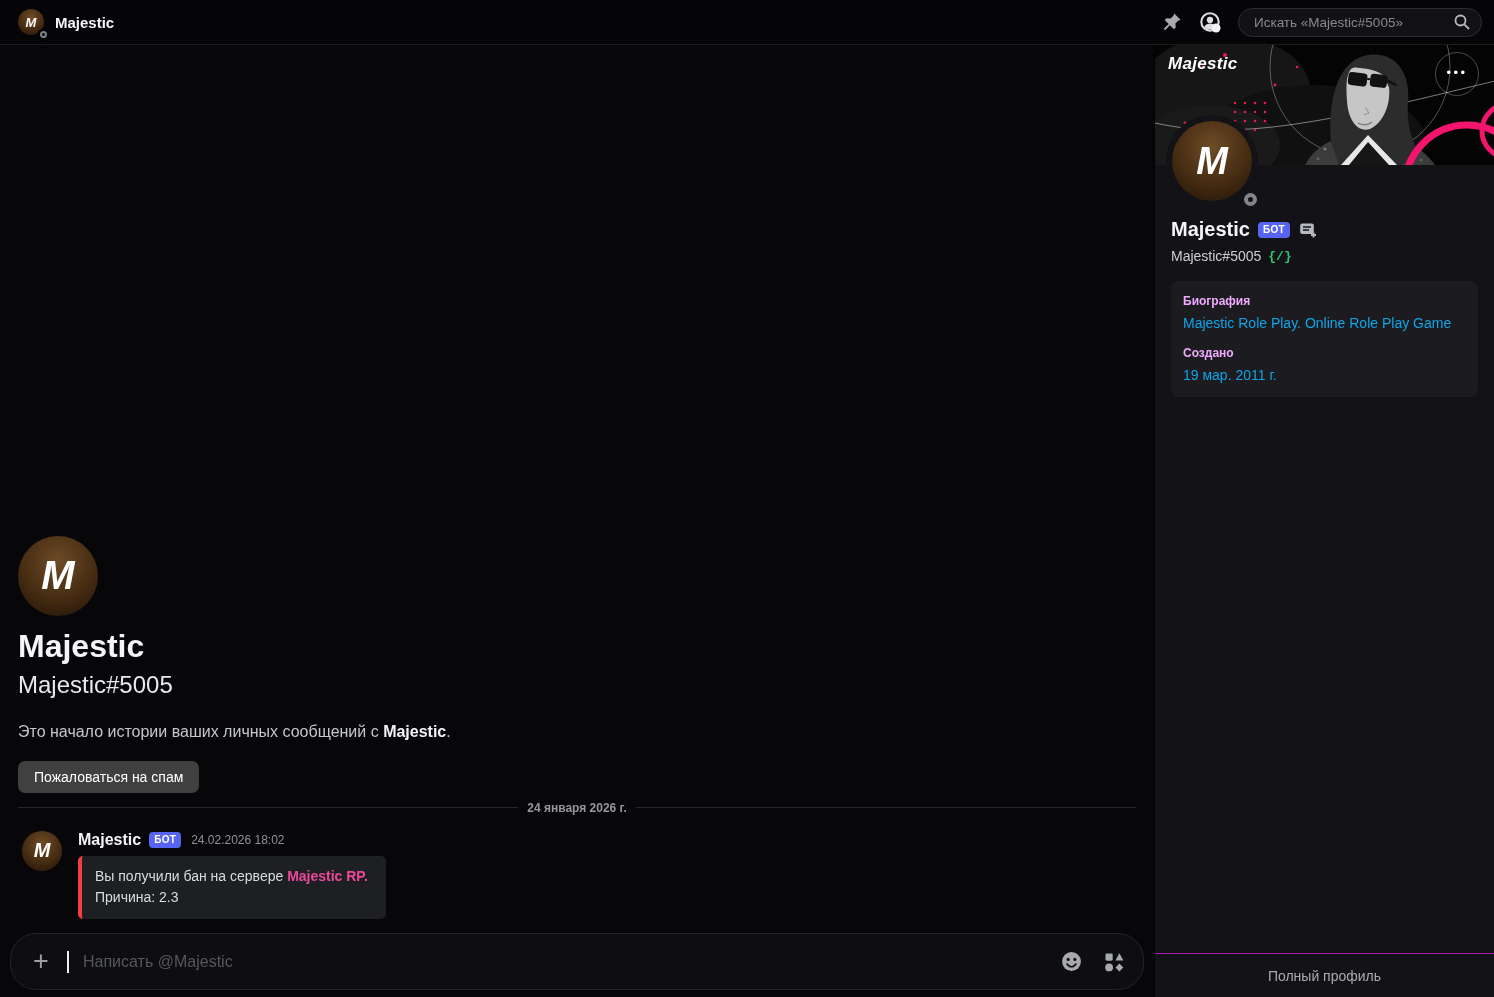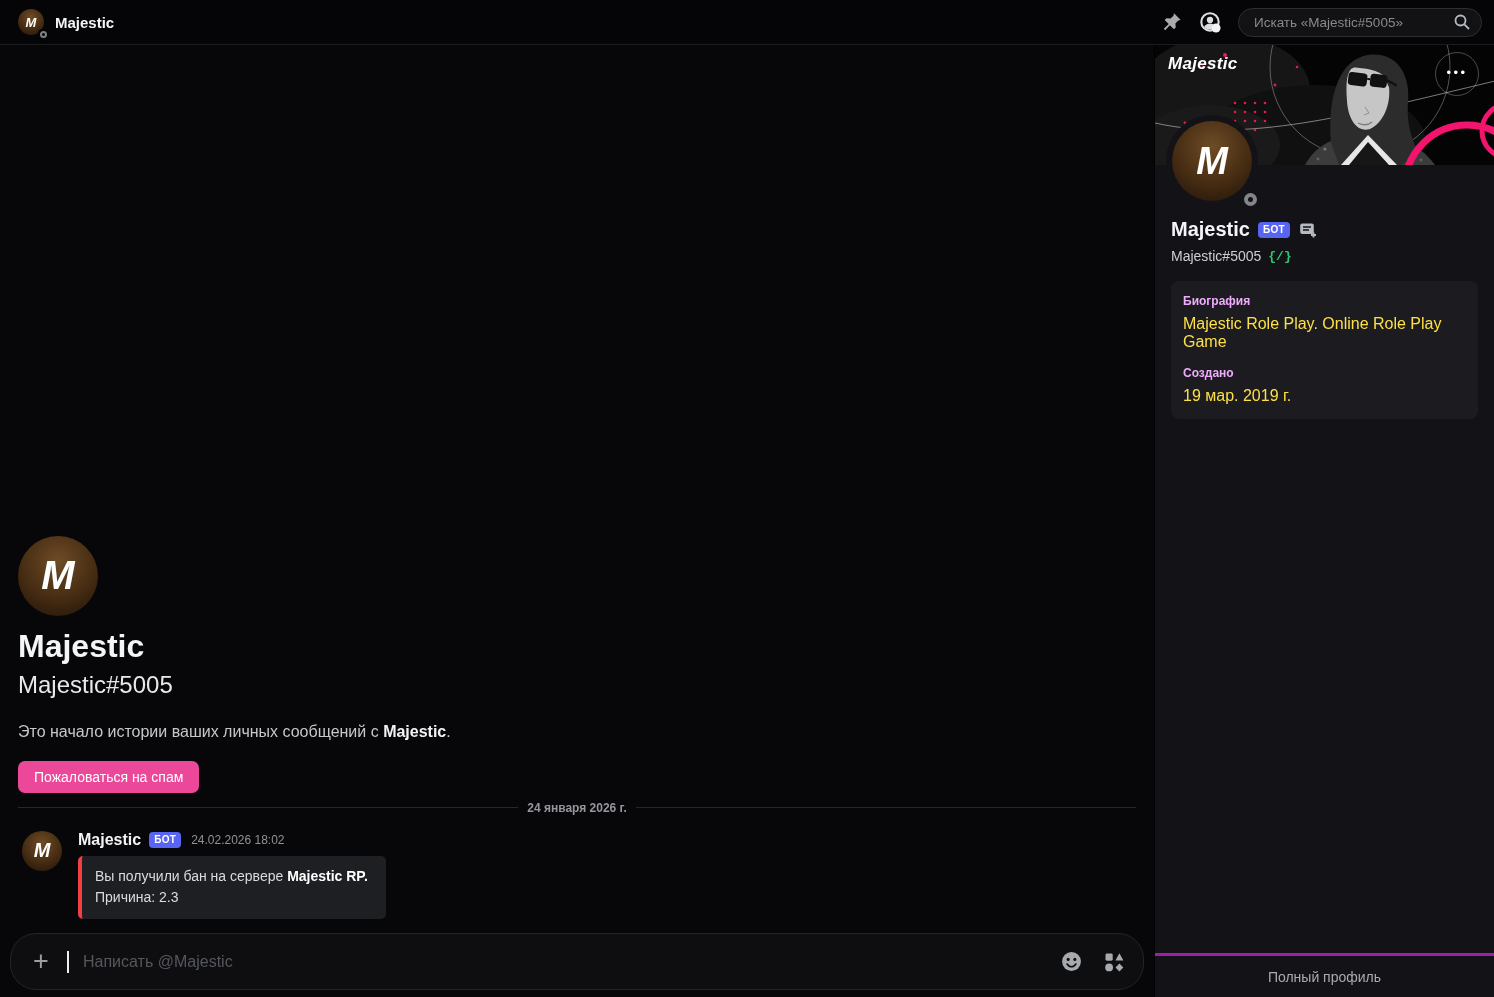--- a/index.html
+++ b/index.html
@@ -53,42 +53,42 @@
     flex:1; display:flex; flex-direction:column; justify-content:flex-end;
     padding:0 16px 10px 16px; overflow:hidden;
   }
   .welcome { padding-left:2px; }
   .welcome .avatar-80 { margin-bottom:12px; }
   .welcome-title { font-size:32px; font-weight:800; margin:0 0 6px; color:#f4f5f6; }
   .welcome-sub { font-size:24px; font-weight:500; margin:0 0 24px; color:#e7e9ea; }
   .welcome-intro { font-size:16px; color:#c4c7cb; margin:0 0 20px; }
   .welcome-intro b { color:#f2f3f5; font-weight:700; }
   .report-btn {
-    background:#ec4899; color:#fff; border:none; border-radius:7px;
+    background:#404040; color:#fff; border:none; border-radius:7px;
     height:32px; padding:0 16px; font-size:14px; font-weight:500;
     font-family:"Liberation Sans",sans-serif; cursor:pointer;
   }
   .date-divider { display:flex; align-items:center; margin:8px 2px 4px; }
   .dd-line { flex:1; height:1px; background:#26272c; }
   .dd-label { padding:0 9px; font-size:12px; font-weight:600; color:#94979d; }
   .message { display:flex; gap:16px; margin-top:12px; padding-left:6px; }
   .msg-body { min-width:0; }
   .msg-header { display:flex; align-items:center; gap:8px; }
   .msg-author { font-size:16px; font-weight:600; color:#f2f3f5; }
   .badge-bot {
     background:#5865f2; color:#fff; font-size:10px; font-weight:700;
     padding:2px 5px; border-radius:4px; letter-spacing:.3px; line-height:1.2;
   }
   .msg-time { font-size:12px; color:#8e9297; margin-left:2px; }
   .embed {
     display:inline-block; background:#1e1f22; border-left:4px solid #f23f43;
     border-radius:5px; padding:10px 18px 10px 13px; margin-top:7px;
     font-size:14px; color:#d9dbde; line-height:1.55;
   }
-  .embed b { color:#ffffff; }
+  .embed b { color:#ec4899; }
 
   .composer {
     flex:0 0 57px; margin:4px 10px 7px; background:#0e0e11;
     border:1px solid #232428; border-radius:26px;
     display:flex; align-items:center; padding:0 18px 0 16px; gap:12px;
   }
   .plus-btn { color:#9a9da2; font-size:27px; font-weight:300; width:28px; text-align:center; cursor:pointer; line-height:1; }
   .caret { width:2px; height:22px; background:#eceff1; flex:0 0 2px; }
   .composer input {
     flex:1; min-width:0; background:transparent; border:none; outline:none;
@@ -125,24 +125,24 @@
     border:4px solid #83858a; border-radius:50%; background:#131317;
     box-shadow:0 0 0 4px #131317;
   }
   .p-body { flex:1; padding:0 16px; }
   .p-name-row { display:flex; align-items:center; gap:8px; margin-top:11px; }
   .p-name { font-size:20px; font-weight:800; color:#f4f5f6; }
   .p-tag-row { display:flex; align-items:center; gap:7px; margin-top:7px; font-size:14px; color:#ccced2; }
   .slash-badge { color:#2dc770; font-weight:700; font-size:13px; font-family:"Liberation Mono",monospace; }
   .p-card { background:#1b1b20; border-radius:8px; padding:13px 12px 14px; margin-top:17px; }
   .card-label { font-size:12px; font-weight:700; color:#f0abfc; margin-bottom:7px; }
-  .card-text { font-size:16px; color:#fde047; }
+  .card-text { font-size:14px; color:#0ea5e9; }
   .card-text.first { margin-bottom:15px; }
   .p-footer {
-    flex:0 0 44px; border-top:3px solid #a21caf; display:flex; align-items:center;
+    flex:0 0 44px; border-top:1px solid #a21caf; display:flex; align-items:center;
     justify-content:center; font-size:14px; color:#a8abaf; cursor:pointer;
   }
   svg { display:block; }
 </style>
 </head>
 <body>
 
 <div class="app">
 
   <header class="topbar">
@@ -326,21 +326,21 @@
         </div>
         <div class="p-tag-row">
           <span>Majestic#5005</span>
           <span class="slash-badge">{/}</span>
         </div>
 
         <div class="p-card">
           <div class="card-label">Биография</div>
           <div class="card-text first">Majestic Role Play. Online Role Play Game</div>
           <div class="card-label">Создано</div>
-          <div class="card-text">19 мар. 2019 г.</div>
+          <div class="card-text">19 мар. 2011 г.</div>
         </div>
       </div>
 
       <div class="p-footer">Полный профиль</div>
     </aside>
 
   </div>
 </div>
 
 </body></html>

